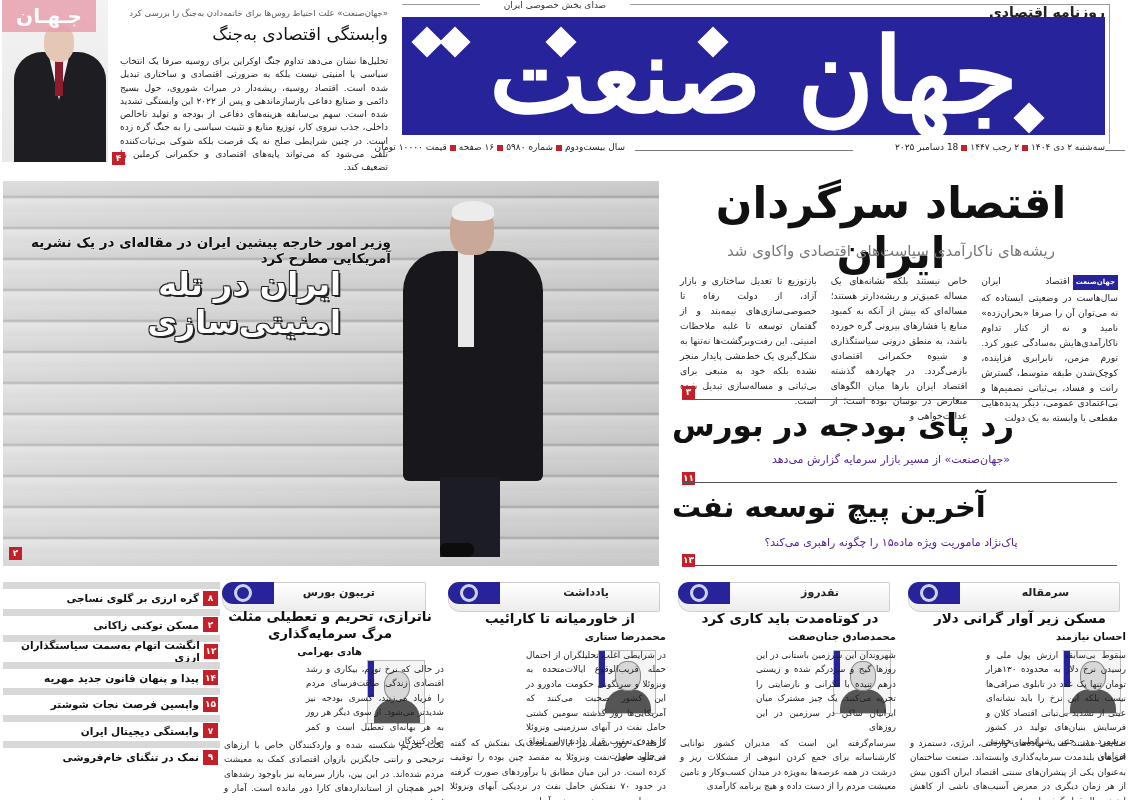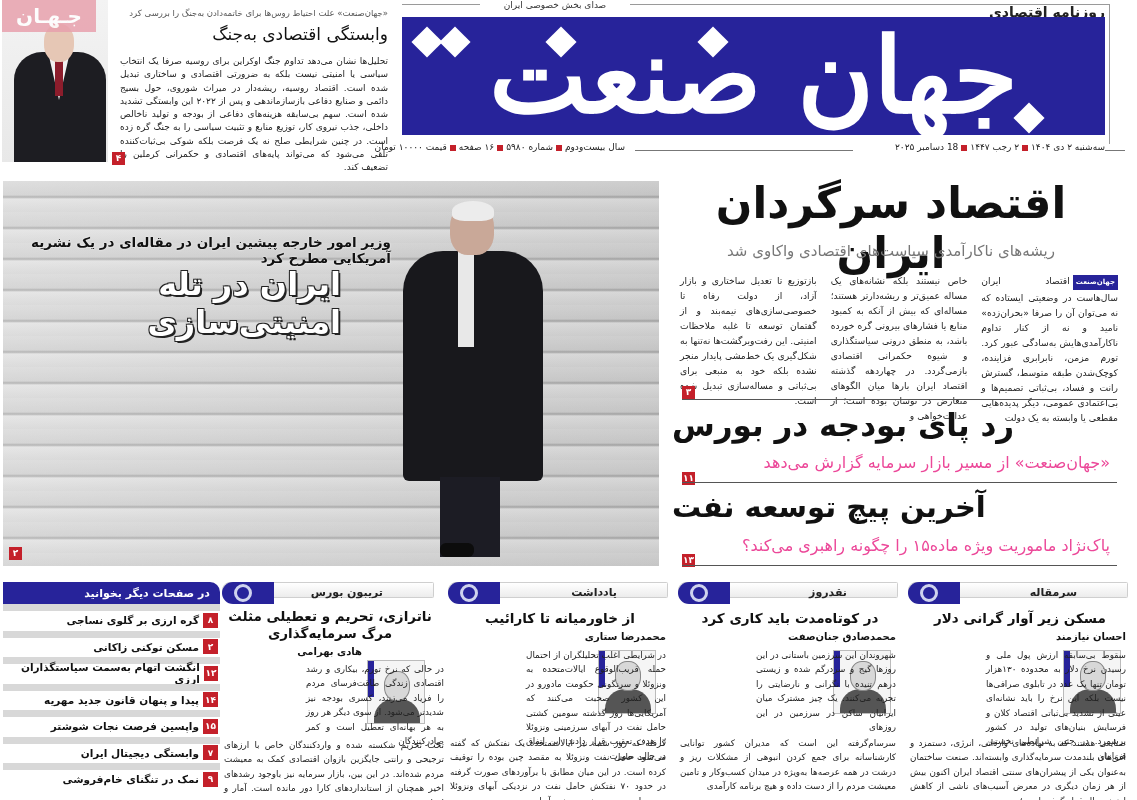--- a/index.html
+++ b/index.html
@@ -47,25 +47,25 @@
 
   
   .lead-title { left: 672px; top: 178px; width: 438px; font-size: 43px; font-weight: bold; text-align: center; color: #111; }
   .lead-sub { left: 672px; top: 242px; width: 438px; font-size: 15px; color: #777; text-align: center; }
   .lead-cols { left: 680px; top: 273px; width: 438px; display: flex; gap: 14px; }
   .lead-col { flex: 1; font-size: 9.2px; line-height: 15px; text-align: justify; color: #222; }
   .brand-chip { display: inline-block; background: #27239a; color: #fff; font-size: 7px; padding: 0 3px; margin-left: 3px; font-weight: bold; }
   .hr { height: 1px; background: #555; }
 
   .story-title { left: 672px; width: 438px; font-weight: bold; text-align: left; color: #111; }
-  .story-sub { left: 672px; width: 438px; font-size: 16px; color: #ec4899; }
+  .story-sub { left: 672px; width: 438px; font-size: 11px; color: #4c1d95; text-align: center; }
 
   
   .col-box { top: 580px; height: 220px; }
-  .col-header { position: absolute; right: 8px; top: 2px; height: 16px; left: 0; border: 1px solid #cfcfcf; border-radius: 12px 2px 2px 12px; background: linear-gradient(#fff, #ececec); }
+  .col-header { position: absolute; right: 16px; top: 2px; height: 30px; left: 0; border: 1px solid #cfcfcf; border-radius: 12px 2px 2px 12px; background: linear-gradient(#fff, #ececec); }
   .col-header-label { position: absolute; right: 50px; top: 3px; font-size: 11px; font-weight: bold; color: #222; }
   .col-header-tab { position: absolute; left: -1px; top: -1px; width: 52px; height: 22px; background: #27239a; border-radius: 12px 0 0 12px; }
   .col-icon { position: absolute; left: 12px; top: 2px; width: 18px; height: 18px; border-radius: 50%; border: 3px solid #cfd3ee; background: #27239a; }
   .col-title { position: absolute; right: 8px; left: 4px; top: 30px; font-size: 13.5px; font-weight: bold; text-align: center; color: #111; line-height: 17px; }
   .col-author { position: absolute; right: 10px; font-size: 10px; font-weight: bold; color: #111; }
   .col-photo { position: absolute; width: 58px; height: 64px; background: #f5f5f5; border: 1px solid #bbb; overflow: hidden; }
   .col-photo::before { content: ""; position: absolute; left: -4px; top: -4px; width: 10px; height: 40px; background: #27239a; }
   .face { position: absolute; left: 16px; top: 10px; width: 26px; height: 30px; border-radius: 45%; background: #d8d8d8; border: 1px solid #888; }
   .body-sil { position: absolute; left: 6px; top: 38px; width: 46px; height: 30px; border-radius: 20px 20px 0 0; background: #555; }
   .col-text { position: absolute; font-size: 8.8px; line-height: 14.4px; text-align: justify; color: #222; }
@@ -220,21 +220,20 @@
   <div class="col-author" style="top:66px;right:80px;">هادی بهرامی</div>
   <div class="col-photo" style="left:145px;top:80px;">
       <div class="body-sil"></div>
       <div class="face"></div>
     </div>
   <div class="col-text" style="right:-2px;width:138px;top:82px;">در حالی که نرخ تورم، بیکاری و رشد اقتصادی زندگی طاقت‌فرسای مردم را فریاد می‌زنند، کسری بودجه نیز شدیدتر می‌شود. از سوی دیگر هر روز به هر بهانه‌ای تعطیل است و کمر صادرکنندگان</div>
   <div class="col-text" style="right:-2px;left:2px;top:158px;">تحت تحریم شکسته شده و واردکنندگان خاص با ارزهای ترجیحی و رانتی جایگزین بازوان اقتصادی کمک به معیشت مردم شده‌اند. در این بین، بازار سرمایه نیز باوجود رشدهای اخیر همچنان از استانداردهای کارا دور مانده است. آمار و ارقام</div>
 </div>
 
 <div class="abs others">
-  <div class="others-head">در صفحات دیگر بخوانید</div>
   <div class="others-item">
       <span class="others-num">۸</span>
       <span>گره ارزی بر گلوی نساجی</span>
     </div>
   <div class="others-item">
       <span class="others-num">۲</span>
       <span>مسکن توکنی زاکانی</span>
     </div>
   <div class="others-item">
       <span class="others-num">۱۲</span>

